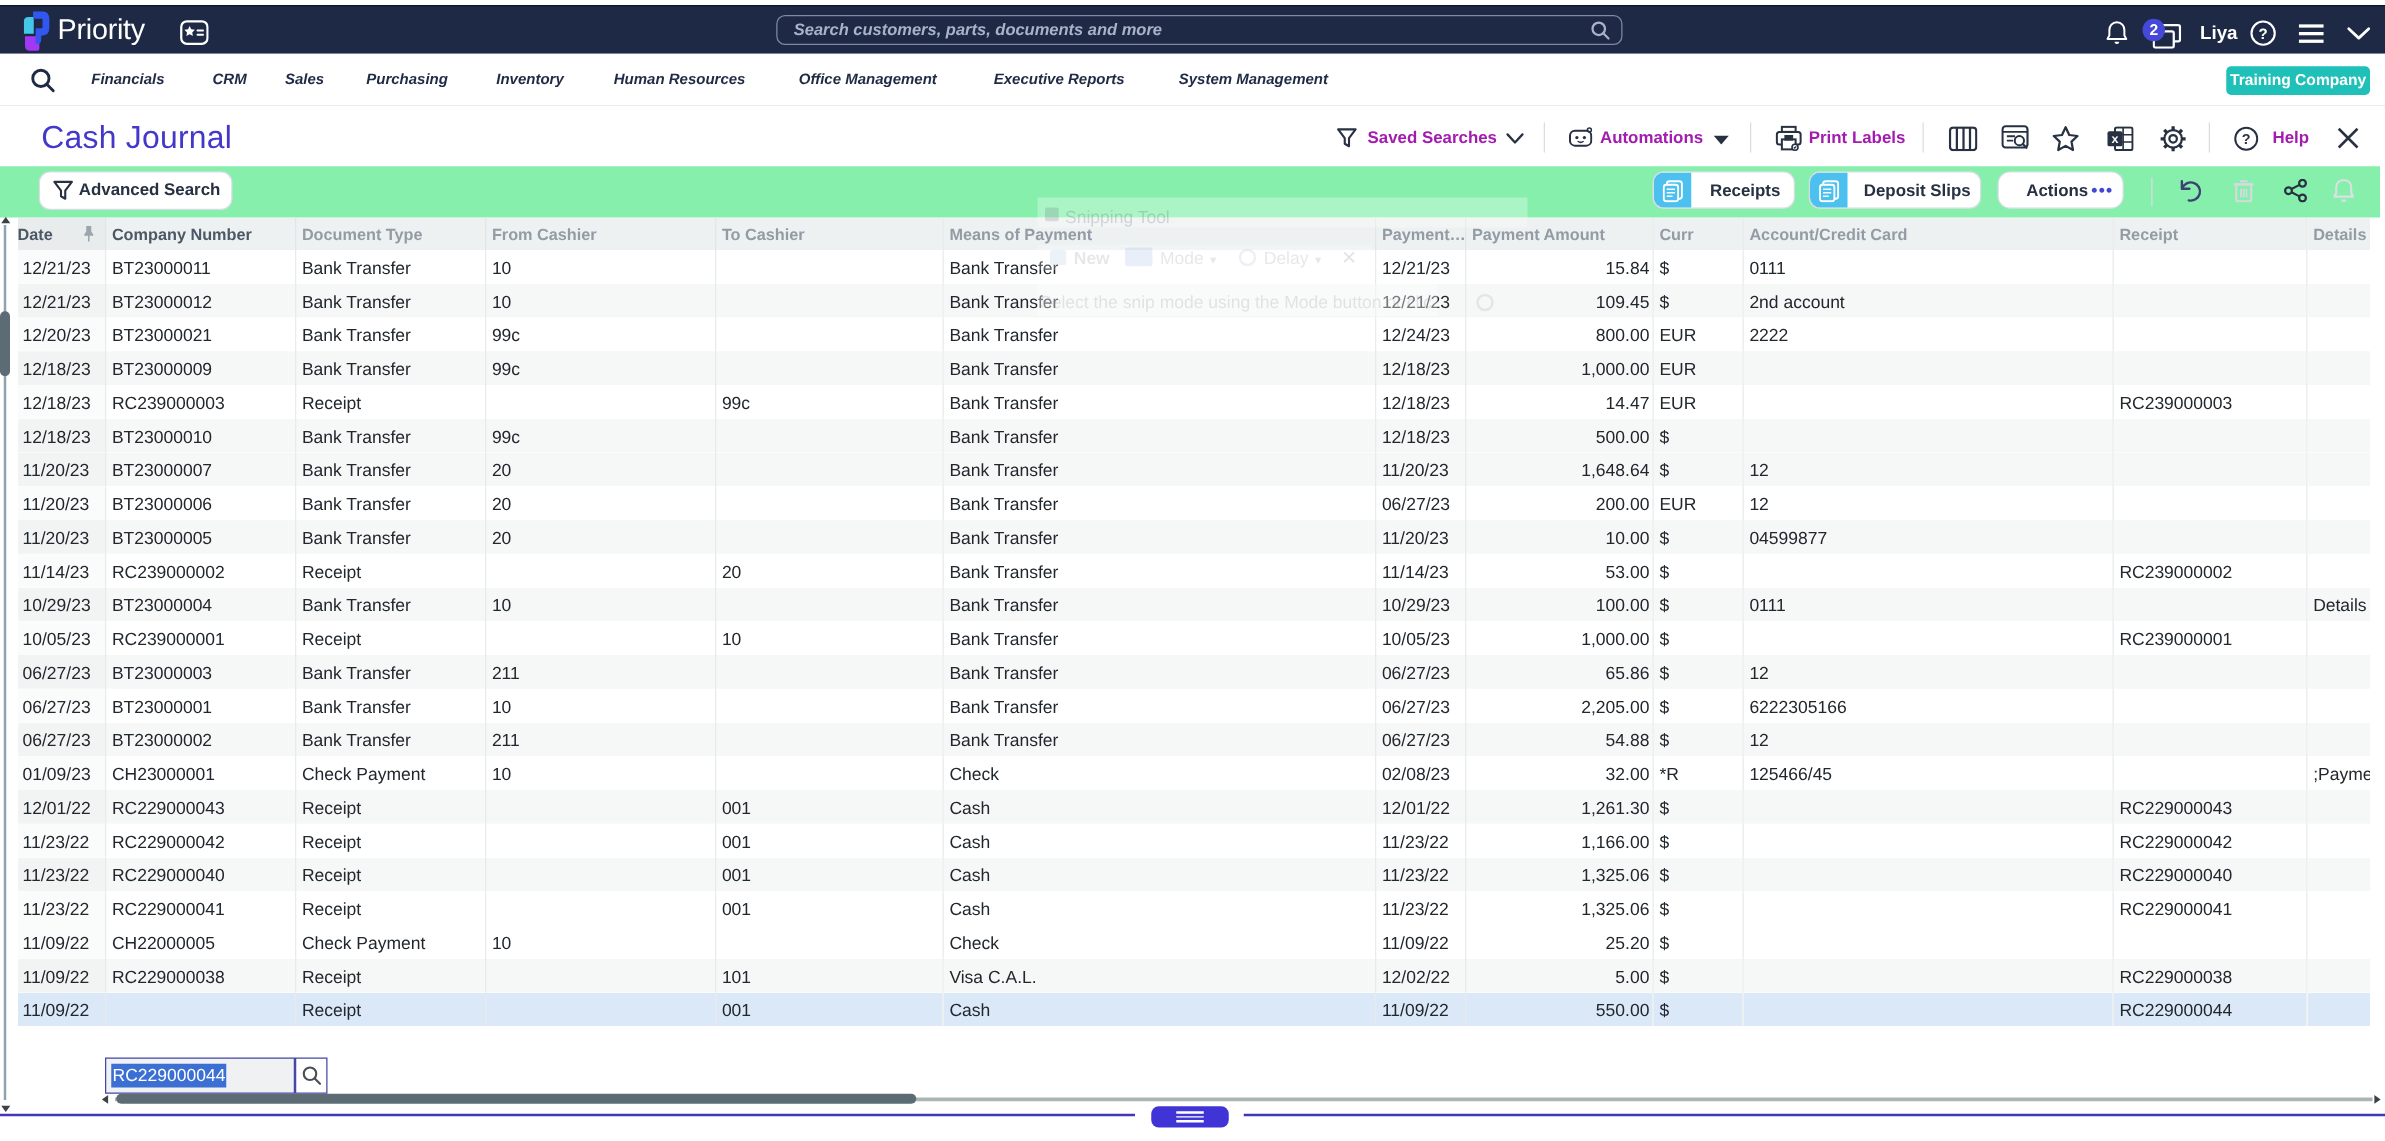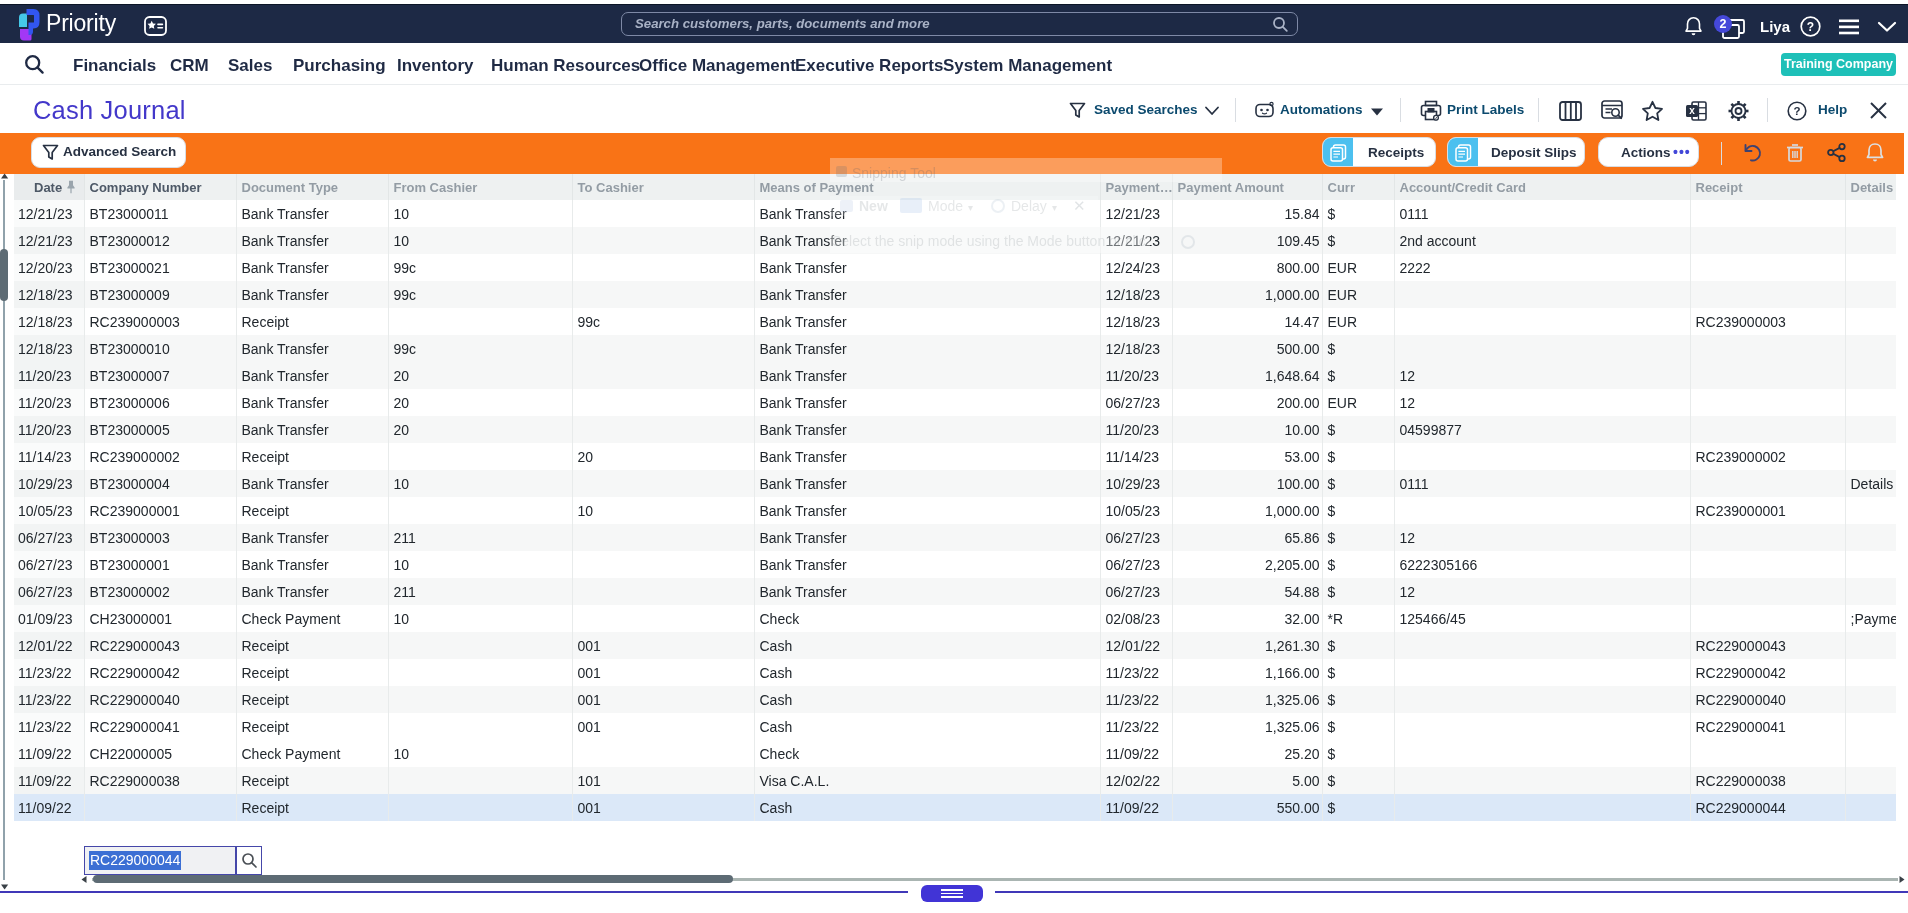--- a/index.html
+++ b/index.html
@@ -6,40 +6,40 @@
 html,body { width:1908px; height:913px; overflow:hidden; background:#fff;
   font-family:"Liberation Sans", sans-serif; }
 #root { position:relative; width:1908px; height:913px; background:#fff; }
 .abs { position:absolute; }
 
 
 .topbar { position:absolute; left:0; top:4px; width:1908px; height:39px; background:#1d2945; border-top:1px solid #0c1527; }
 
 
 .nav { position:absolute; left:0; top:43px; width:1908px; height:42px; background:#fff; border-bottom:1px solid #e9ecee; }
-.navitem { position:absolute; top:13px; font-size:17px; color:#1f2a44; font-weight:600; white-space:nowrap; }
+.navitem { position:absolute; top:13px; font-size:12px; color:#1f2a44; font-weight:600; white-space:nowrap;font-style:italic; }
 .badge { position:absolute; left:1781px; top:10px; width:115px; height:23px; background:#1ec0b8; border-radius:4px; color:#fff; font-size:12.5px; font-weight:bold; text-align:center; line-height:23px; }
 
 
 .titlebar { position:absolute; left:0; top:85px; width:1908px; height:48px; background:#fff; }
 .title { position:absolute; left:33px; top:11px; font-size:25.5px; font-weight:300; color:#4338ca; letter-spacing:0.2px; }
-.tbtxt { position:absolute; top:17px; font-size:13.5px; font-weight:600; color:#0c4a6e; white-space:nowrap; }
+.tbtxt { position:absolute; top:17px; font-size:13.5px; font-weight:600; color:#a21caf; white-space:nowrap; }
 .tbdiv { position:absolute; top:13px; width:1px; height:24px; background:#d9dde2; }
 
 
-.strip { position:absolute; left:0; top:133px; width:1904px; height:41px; background:#f97316; }
+.strip { position:absolute; left:0; top:133px; width:1904px; height:41px; background:#86efac; }
 .btn { position:absolute; background:#fff; border:1px solid #d8dde3; border-radius:9px; }
 .btntxt { position:absolute; font-size:13.5px; font-weight:600; color:#273142; white-space:nowrap; }
 
 
 .tbl { position:absolute; left:14px; top:174px; width:1882px; }
 table { border-collapse:collapse; table-layout:fixed; width:1882px; }
 th { height:26px; background:#eef1f1; font-size:13px; font-weight:bold; color:#939ca4; text-align:left; padding:0 0 0 5px; border-left:1px solid #e2e6e6; white-space:nowrap; overflow:hidden; }
 th.dk { color:#4d5866; }
-th:first-child { border-left:none; padding-left:20px; background:#e9eced; }
+th:first-child { border-left:none; padding-left:0; background:#e9eced; }
 td { height:27px; font-size:14px; color:#21272d; padding:0 0 0 5px; border-left:1px solid #e8ebeb; white-space:nowrap; overflow:hidden; }
 td:first-child { border-left:none; padding-left:4px; }
 tr.w td { background:#ffffff; }
 tr.g td { background:#f6f7f7; }
 tr.w td:first-child { background:#fafbfb; }
 tr.g td:first-child { background:#f2f4f4; }
 tr.sel td { background:#dbe8f8 !important; }
 td.r { text-align:right; padding-right:2px; }
 </style>
 </head>

